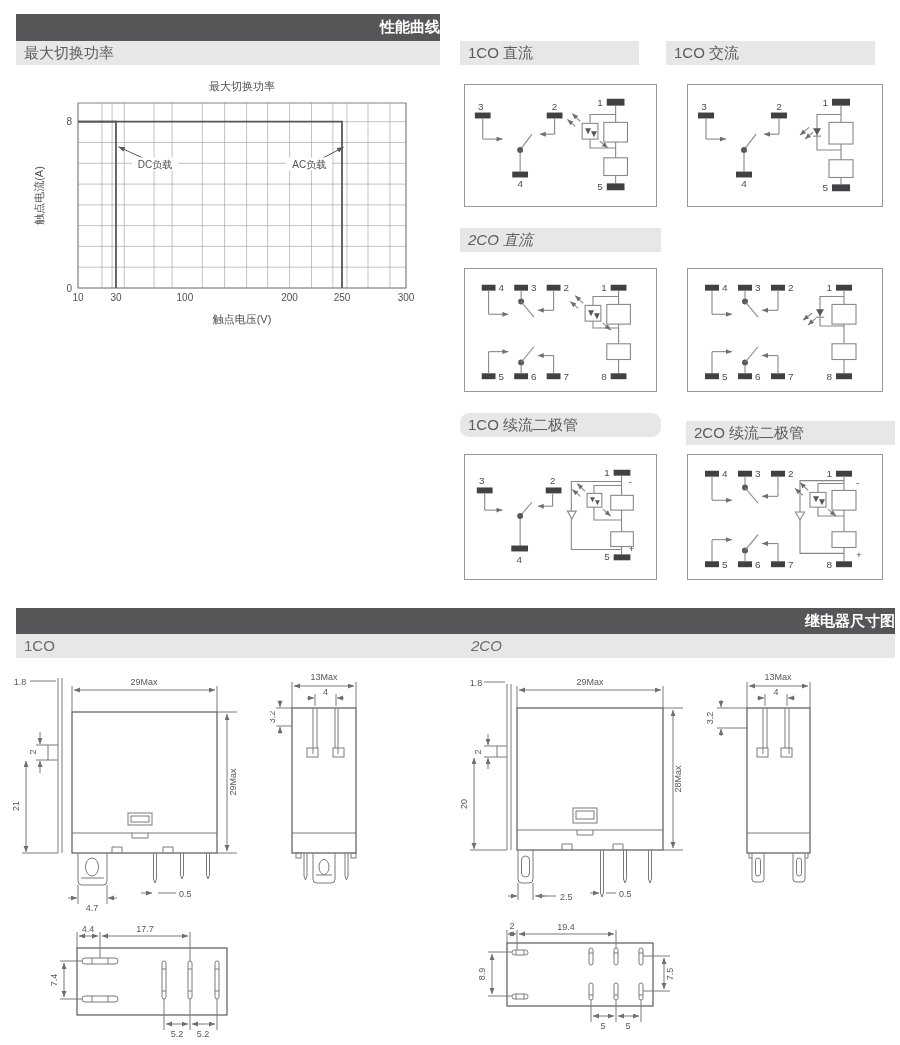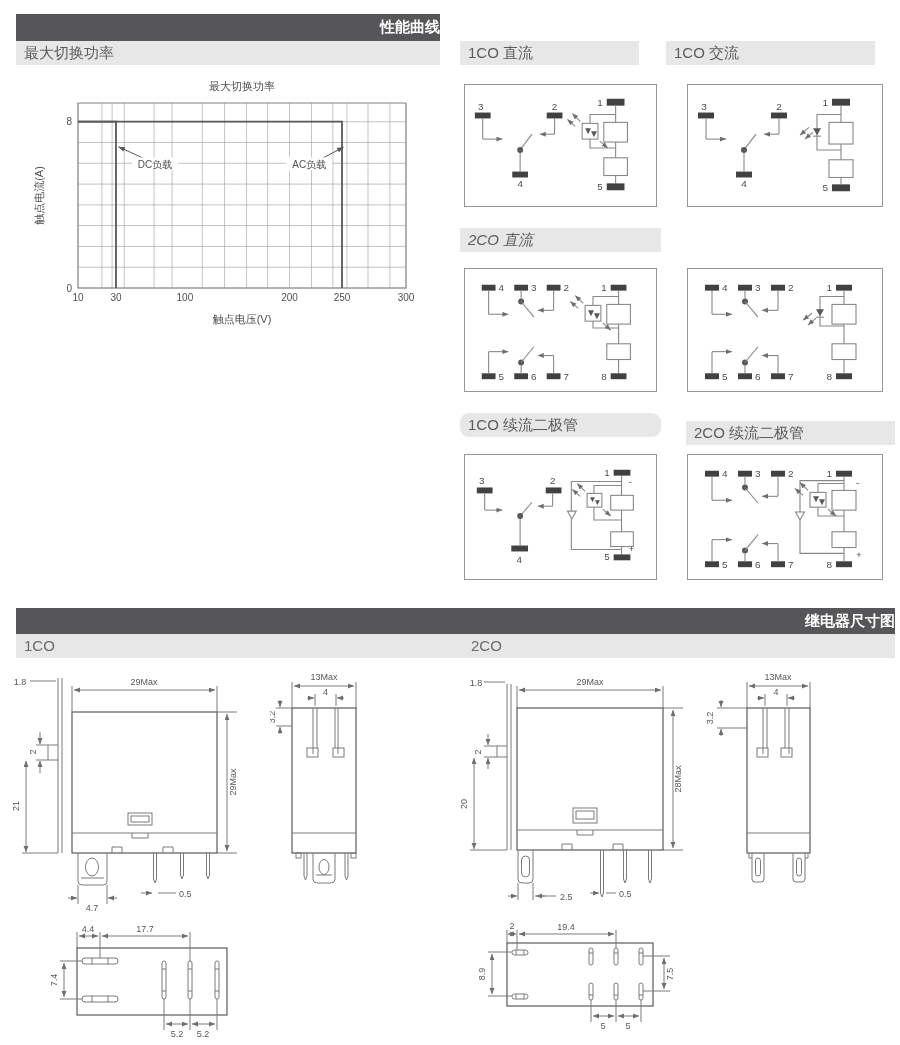--- a/index.html
+++ b/index.html
@@ -384,21 +384,21 @@
         <text class="wn" x="168" y="105">+</text>
       </g>
     </svg>
   </div>
 
   <div class="bar" style="left:16px;top:608px;width:879px;">
     <span>继电器尺寸图</span>
   </div>
   <div class="sub lite" style="left:16px;top:634px;width:472px;">
     <span>1CO</span></div>
-  <div class="sub lite" style="left:463px;top:634px;width:432px;">
+  <div class="sub lite" style="left:463px;top:634px;width:432px;font-style:italic;">
     <span>2CO</span></div>
 
   <svg class="absvg" style="left:0;top:664px;" width="250" height="250" viewBox="0 0 250 250">
     <defs>
         <marker id="d1" markerWidth="8" markerHeight="6" refX="6.5" refY="2.5" orient="auto-start-reverse" markerUnits="userSpaceOnUse">
           <path d="M0.5,0 L6.5,2.5 L0.5,5 Z" fill="#6e6f72"></path>
         </marker>
       </defs>
     <g>
       <path class="dl" d="M58,14 V189 M62,14 V189"></path>

